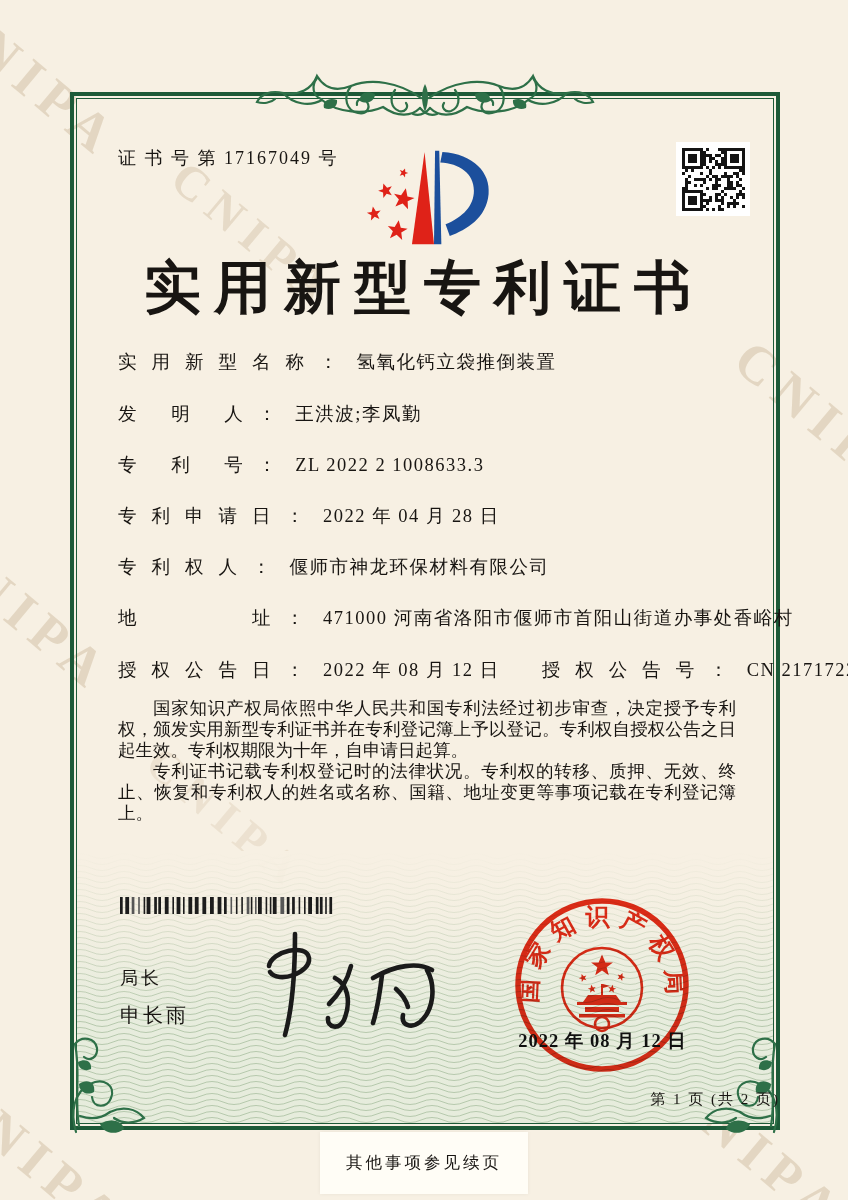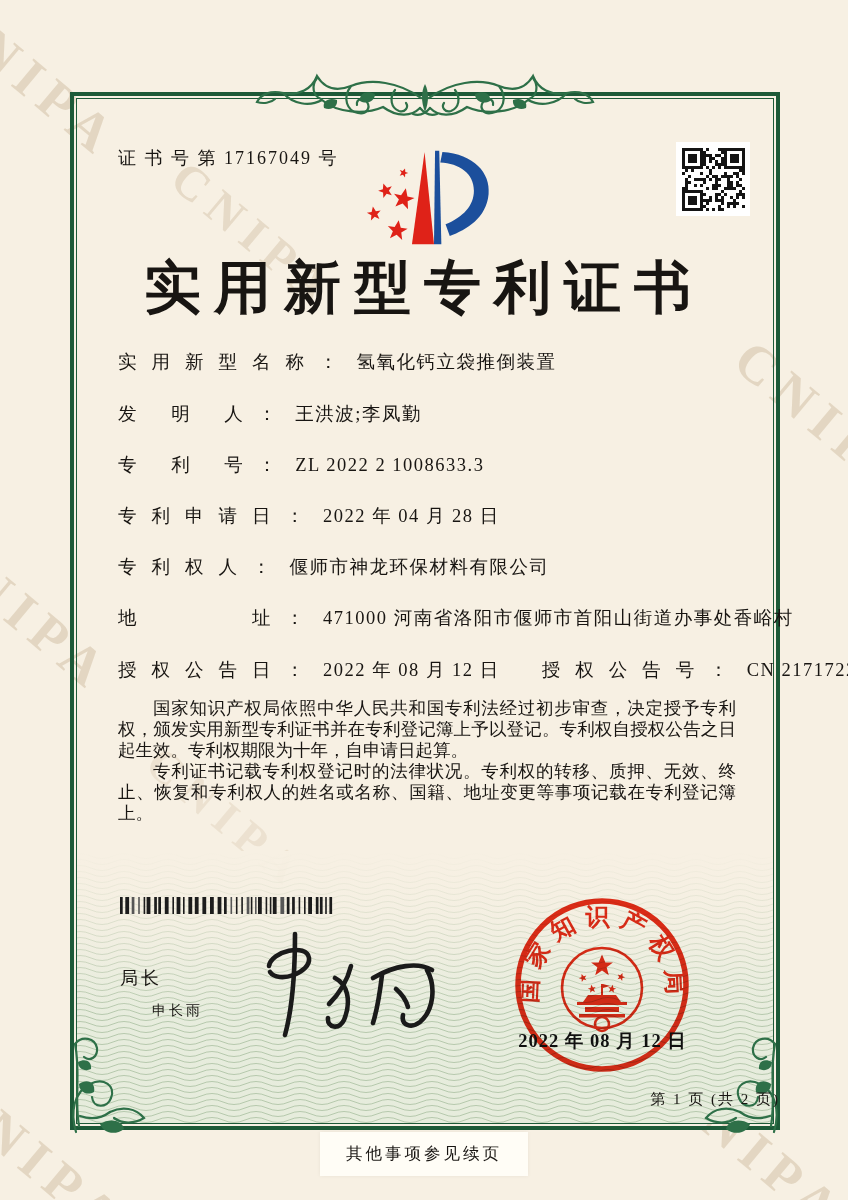--- a/index.html
+++ b/index.html
@@ -52,35 +52,35 @@
 
   
   .bodytext{position:absolute;left:118px;top:698px;width:618px;z-index:3;
             font-size:17.5px;line-height:21px;text-align:justify;}
   .bodytext p{margin:0;text-indent:2em;}
 
   
   .barcode{position:absolute;left:120px;top:897px;width:216px;height:17px;z-index:3;}
   .sig-role{position:absolute;left:120px;top:966px;font-size:18px;letter-spacing:3px;z-index:3;
             font-family:"Liberation Sans","DejaVu Sans",sans-serif;}
-  .sig-name{position:absolute;left:120px;top:1002px;font-size:14px;letter-spacing:3px;z-index:3;
-            font-family:Liberation Mono, monospace;margin-left:32px;}
+  .sig-name{position:absolute;left:120px;top:1002px;font-size:20px;letter-spacing:3px;z-index:3;
+            font-family:Liberation Mono, monospace;}
   .sig-hand{position:absolute;left:255px;top:928px;z-index:4;}
 
   
   .seal{position:absolute;left:513px;top:896px;width:178px;height:178px;z-index:4;
         mix-blend-mode:multiply;opacity:.96;}
   .seal-date{position:absolute;left:505px;top:1028px;width:195px;text-align:center;z-index:5;
              font-size:18.5px;color:#101010;letter-spacing:1px;font-weight:bold;}
 
   
   .page-info{position:absolute;left:70px;top:1090px;width:710px;text-align:right;z-index:3;
              font-size:15px;letter-spacing:2px;}
   .cont-note{position:absolute;left:50%;top:1132px;transform:translateX(-50%);z-index:3;
-             background:#fffdf6;padding:11px 26px;font-size:16.5px;letter-spacing:3px;
+             background:#fffdf6;padding:20px 26px;font-size:16.5px;letter-spacing:3px;
              box-shadow:0 0 4px rgba(0,0,0,.06);}
 </style>
 </head>
 <body>
 
 <div class="page">
 
   <span class="wm" style="left:-34px;top:-16px;">CNIPA</span>
   <span class="wm" style="left:196px;top:150px;font-size:48px;opacity:.85;">CNIPA</span>
   <span class="wm" style="left:762px;top:328px;">CNIPA</span>

